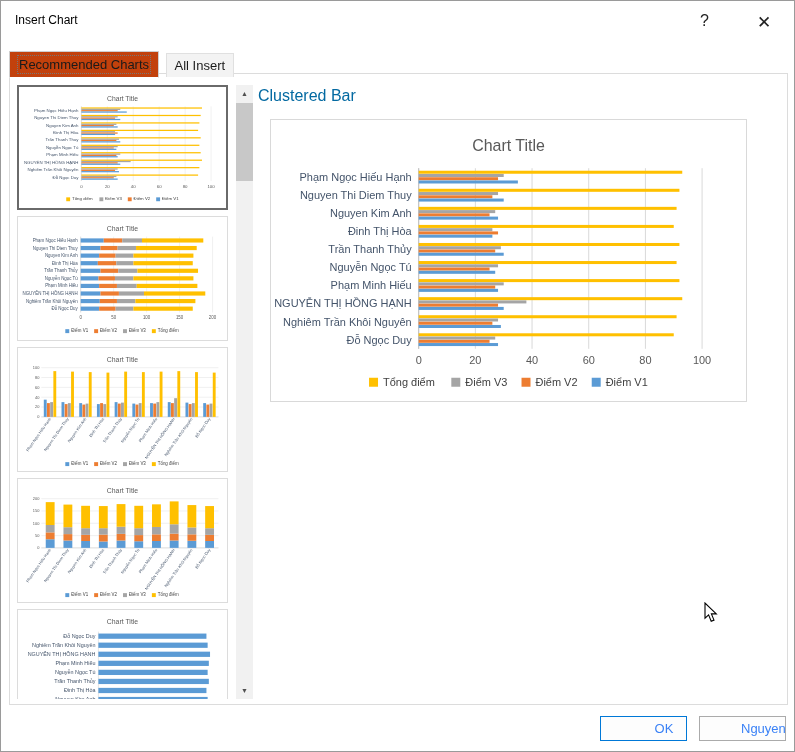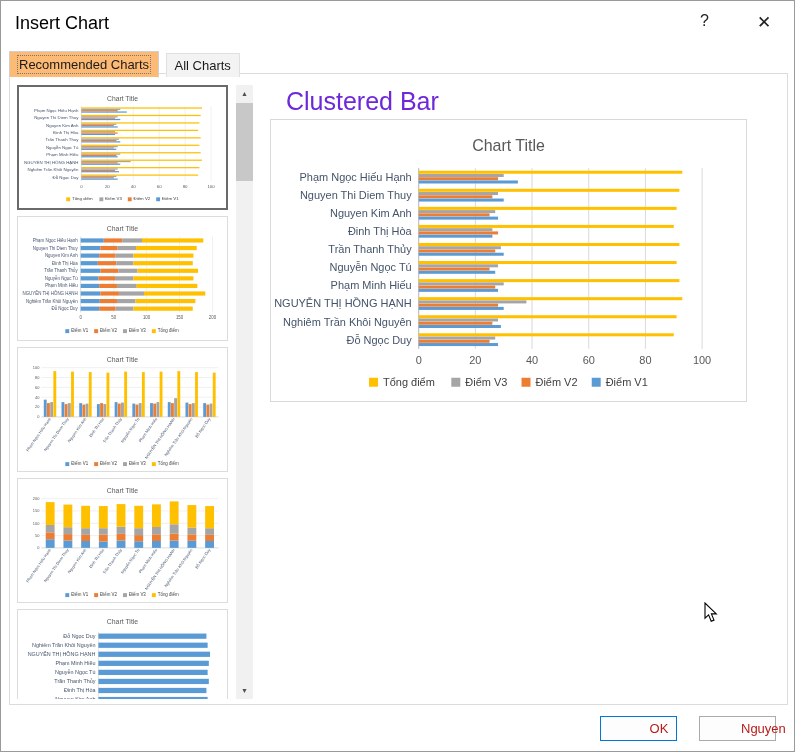--- a/index.html
+++ b/index.html
@@ -1,58 +1,58 @@
 <!DOCTYPE html>
 <html><head>
 <meta charset="utf-8">
 <style>
   *{box-sizing:border-box;margin:0;padding:0;}
   html,body{width:795px;height:752px;}
   body{position:relative;background:#fff;font-family:"Liberation Sans",sans-serif;overflow:hidden;}
   .dialog{position:absolute;inset:0;border:1px solid #9a9a9a;background:#fff;}
-  .title{position:absolute;left:14px;top:12px;font-size:18px;color:#000;}
+  .title{position:absolute;left:14px;top:12px;font-size:12px;color:#000;}
   .tb-btn{position:absolute;top:11px;font-size:16px;color:#222;cursor:default;}
   .help{left:699px;}
   .close{left:756px;font-size:17px;}
   .tabs{position:absolute;left:8px;top:50px;z-index:2;}
   .tab{display:inline-block;font-size:13px;padding:4px 8px;color:#1a1a1a;background:#f3f3f3;border:1px solid #e0e0e0;border-bottom:none;margin-right:2px;vertical-align:bottom;}
-  .tab.active{background:#fdba74;border:1px solid #cfcfcf;border-bottom:1px solid #fff;padding:5px 9px;margin-bottom:-1px;position:relative;}
+  .tab.active{background:#c2410c;border:1px solid #cfcfcf;border-bottom:1px solid #fff;padding:5px 9px;margin-bottom:-1px;position:relative;}
   .tab.active span{outline:1px dotted #777;outline-offset:1px;}
   .pane{position:absolute;left:8px;top:72px;width:779px;height:632px;border:1px solid #dcdcdc;background:#fff;}
   .thumb-list{position:absolute;left:6px;top:11px;width:219px;height:614px;overflow:hidden;}
   .thumb{width:211px;height:125px;margin:0 0 6px 1px;border:1px solid #dcdcdc;background:#fff;}
   .thumb.selected{border:2px solid #6a6a6a;}
   .thumb svg{display:block;width:100%;height:100%;}
   .scrollbar{position:absolute;left:226px;top:11px;width:17px;height:614px;background:#f1f1f1;}
   .sb-btn{position:absolute;left:0;width:17px;height:17px;font-size:7px;color:#505050;text-align:center;line-height:17px;}
   .sb-btn.up{top:0;}
   .sb-btn.down{bottom:0;}
   .sb-thumb{position:absolute;left:0;top:18px;width:17px;height:78px;background:#c8c8c8;}
-  .preview-heading{position:absolute;left:276px;top:13px;font-size:25px;color:#6d28d9;}
+  .preview-heading{position:absolute;left:248px;top:13px;font-size:16px;color:#0369a1;}
   .chart-frame{position:absolute;left:260px;top:45px;width:477px;height:283px;border:1px solid #d9d9d9;}
   .chart-frame svg{display:block;width:100%;height:100%;}
   .description{position:absolute;left:260px;top:336px;width:486px;font-size:13.5px;line-height:1.5;color:#1a1a1a;}
-  .btn{position:absolute;top:715px;width:77px;height:25px;font-size:13px;font-family:"Liberation Sans",sans-serif;background:#fdfdfd;color:#b91c1c;padding-left:41px;}
+  .btn{position:absolute;top:715px;width:87px;height:25px;font-size:13px;font-family:"Liberation Sans",sans-serif;background:#fdfdfd;color:#3b82f6;padding-left:41px;}
   .btn.ok{left:599px;border:1px solid #0078d7;}
   .btn.cancel{left:698px;border:1px solid #ababab;}
   .cursor{position:absolute;left:703px;top:601px;}
   svg text{font-family:"Liberation Sans",sans-serif;}
 </style>
 </head>
 <body>
 
 <div class="dialog">
 
   <span class="title">Insert Chart</span>
   <span class="tb-btn help">?</span>
   <span class="tb-btn close">✕</span>
 
   <div class="tabs">
     <div class="tab active"><span>Recommended Charts</span></div>
-    <div class="tab"><span>All Charts</span></div>
+    <div class="tab"><span>All Insert</span></div>
   </div>
 
   <div class="pane">
 
     <div class="thumb-list" id="thumb-list">
         <div class="thumb selected">
           <svg viewBox="0 0 209 125">
             <text x="104.5" y="14" text-anchor="middle" font-size="7" fill="#595959">Chart Title</text>
             <line x1="62" y1="20" x2="62" y2="97" stroke="#d9d9d9" stroke-width="0.4"></line>
             <text x="62" y="104" text-anchor="middle" font-size="4.5" fill="#595959">0</text>

